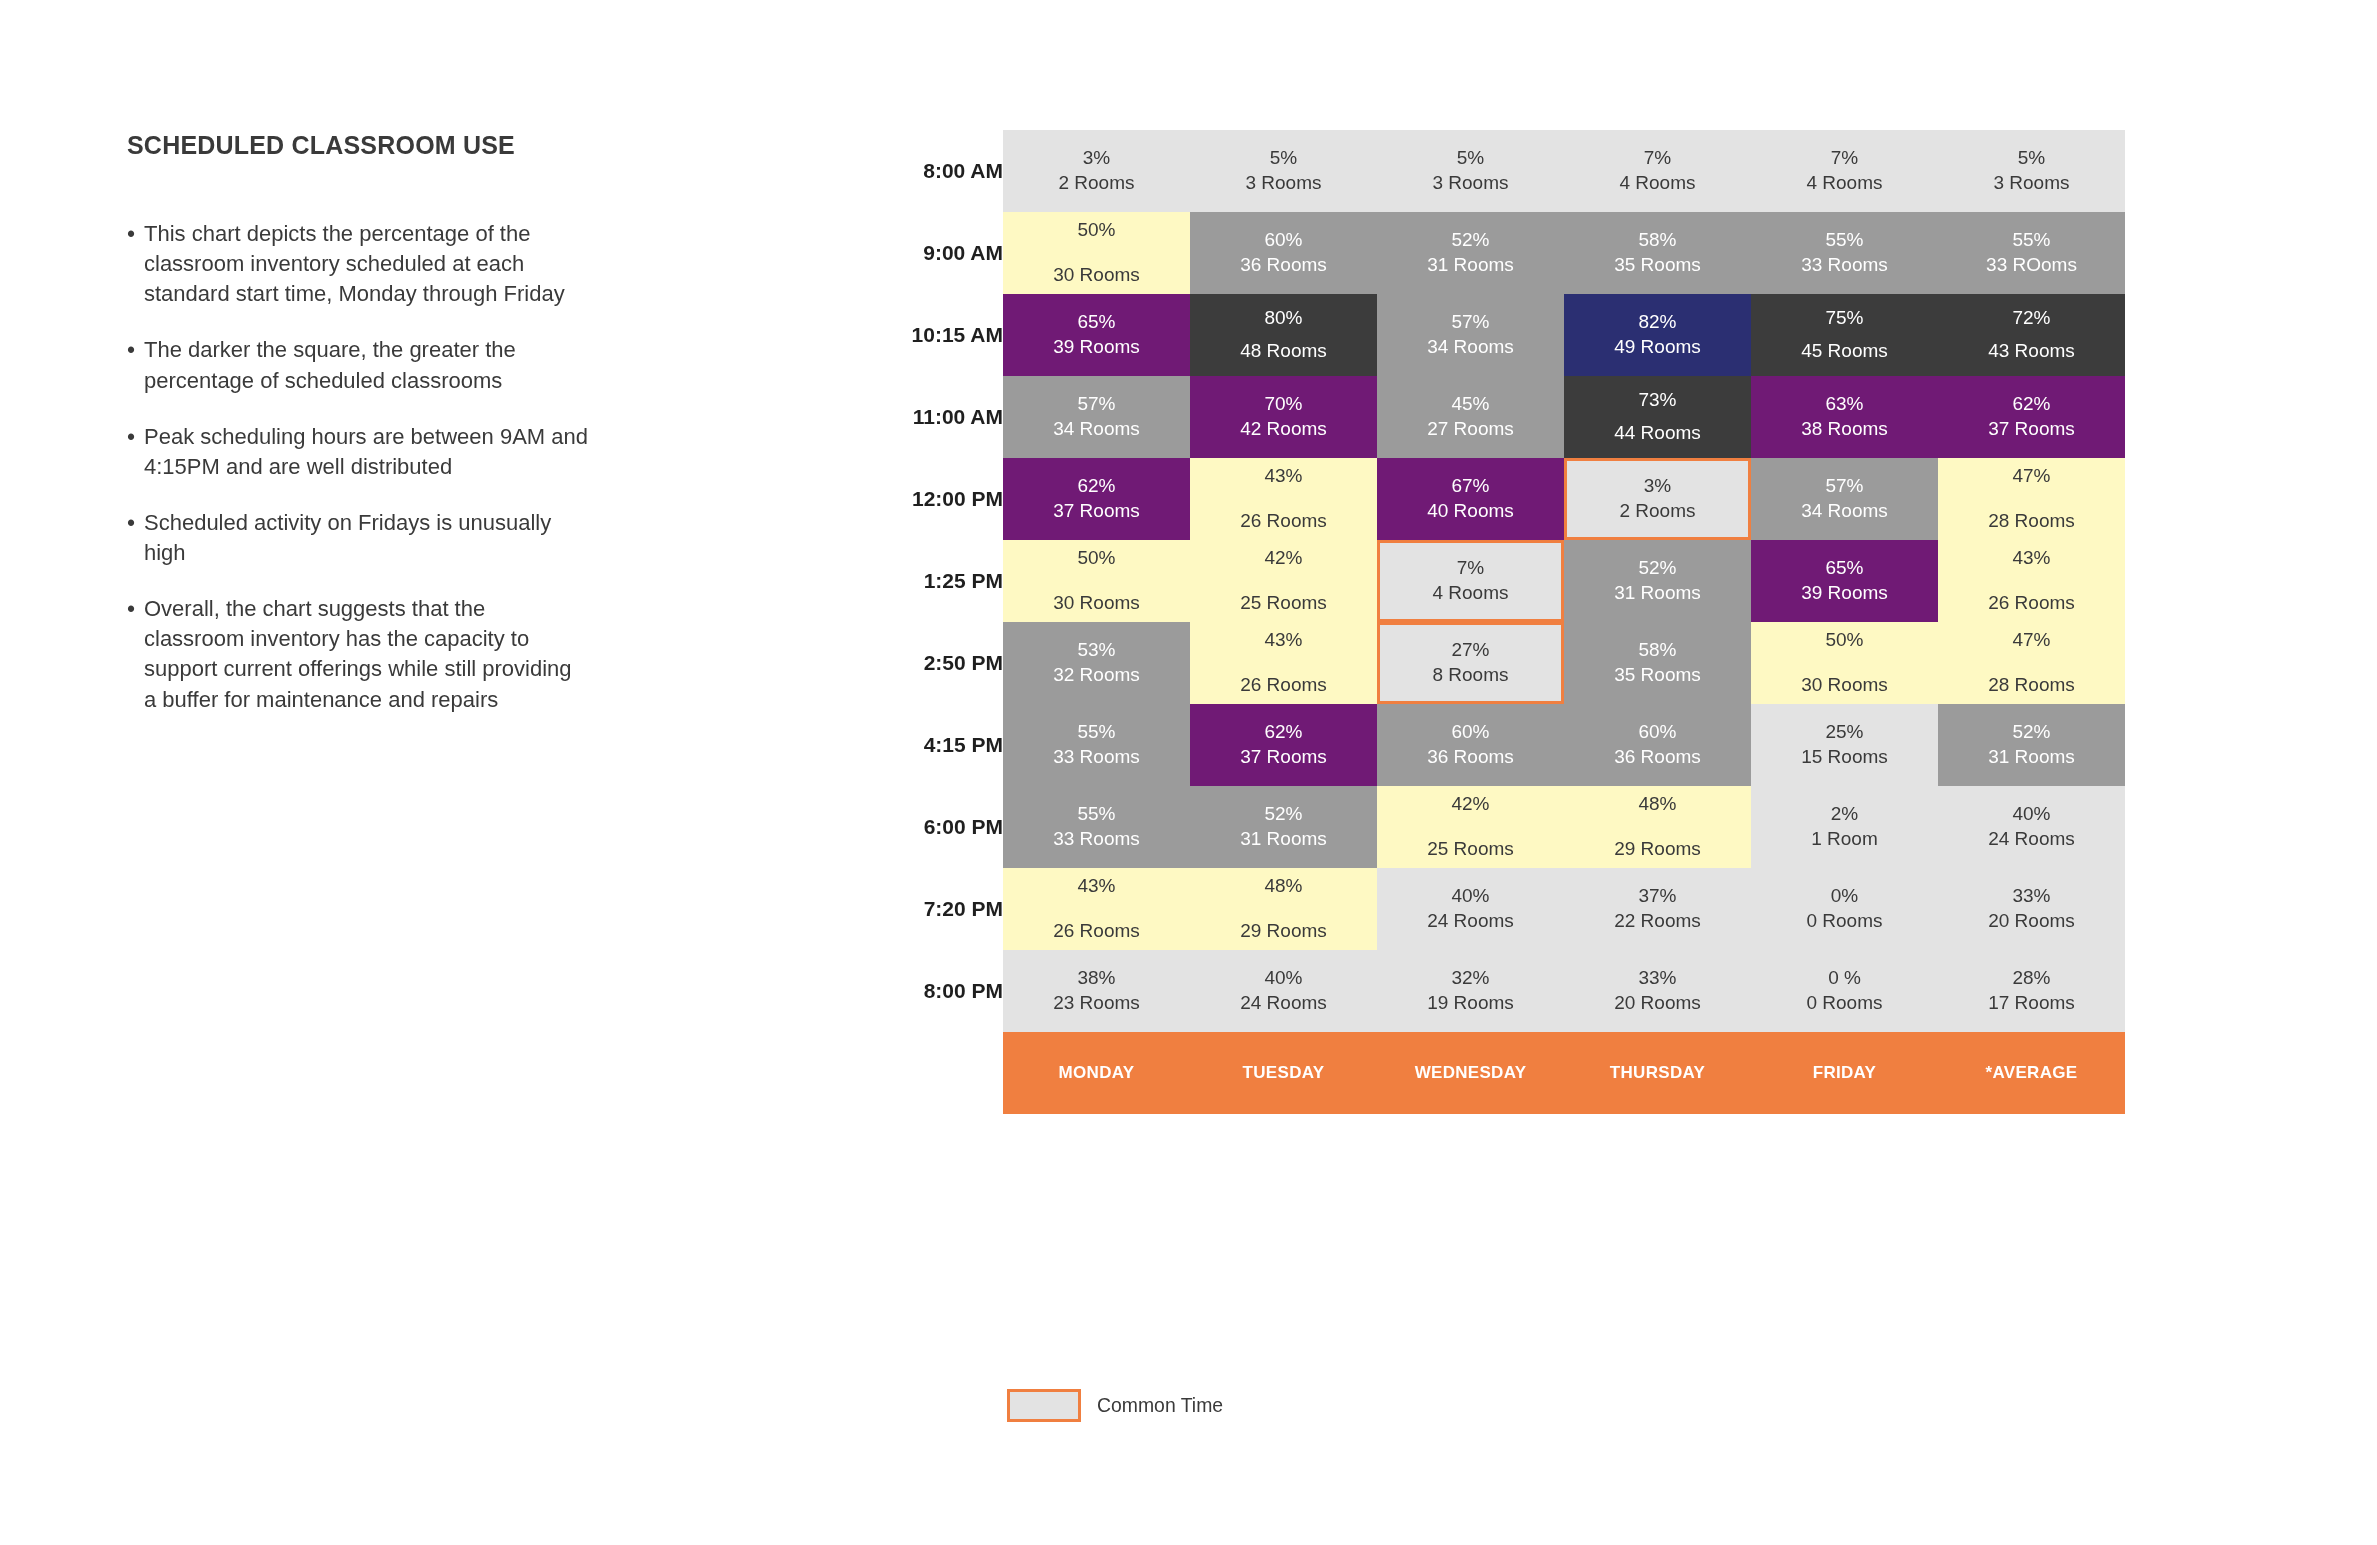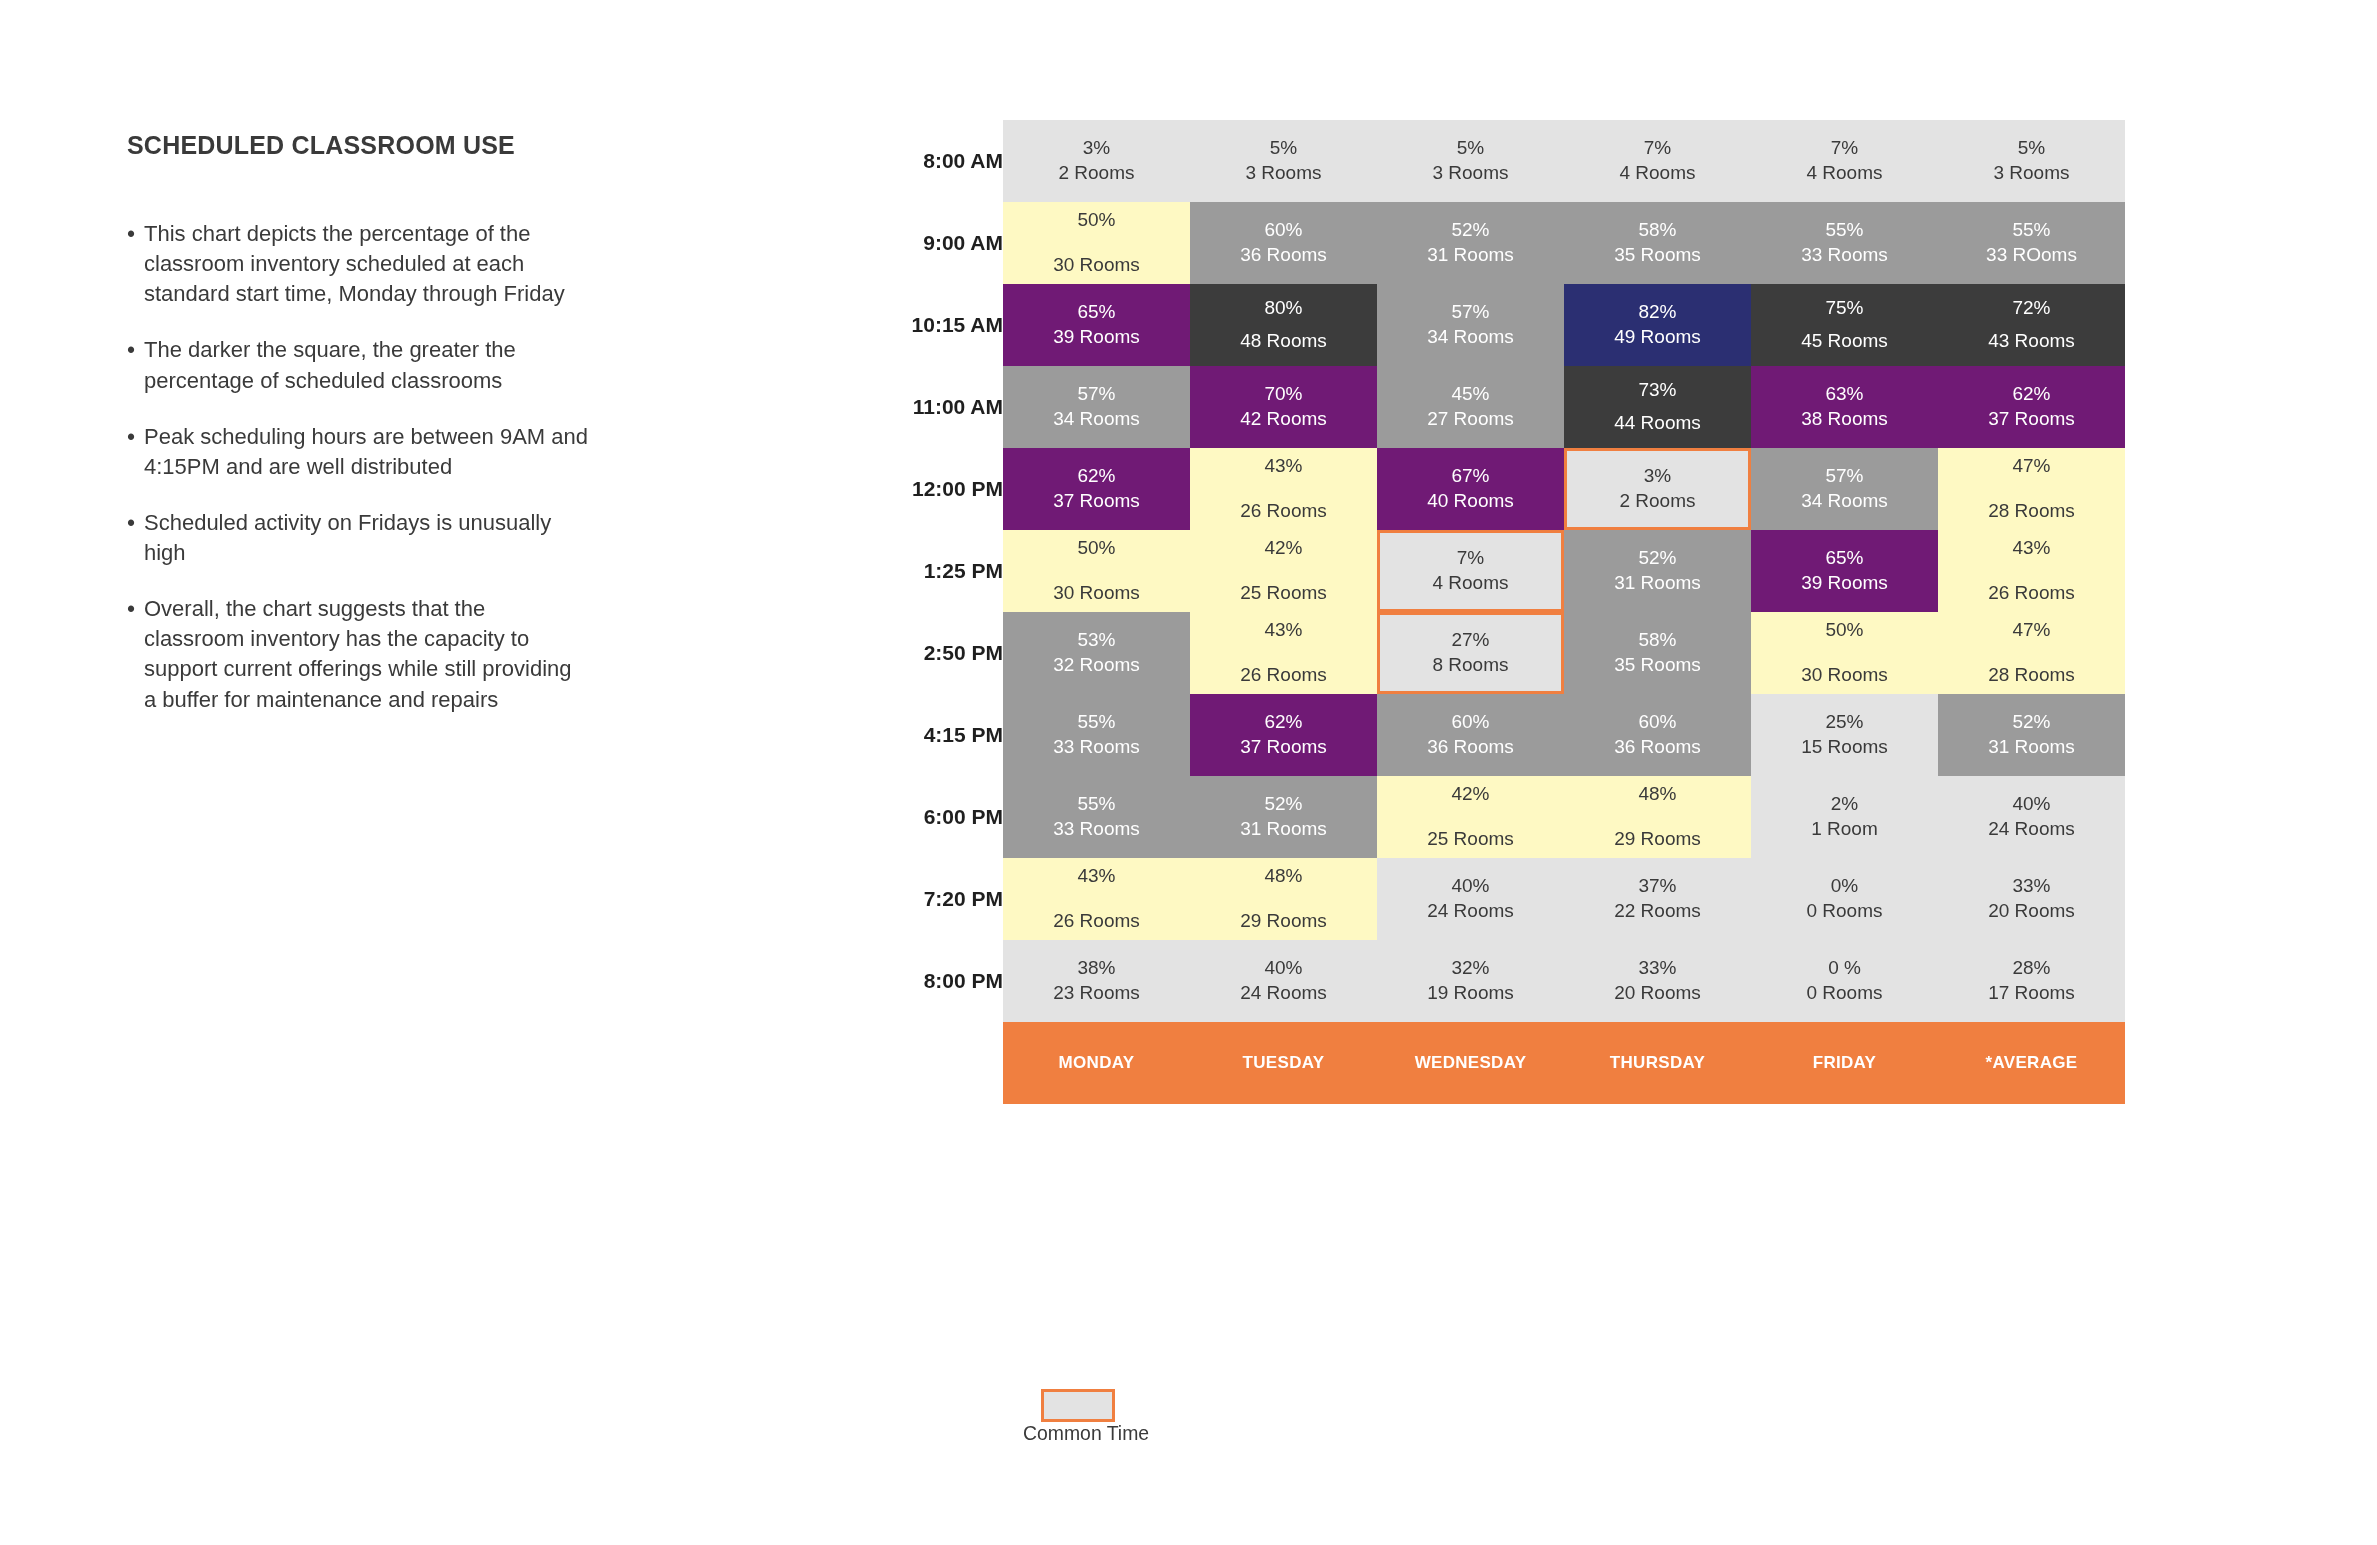--- a/index.html
+++ b/index.html
@@ -19,21 +19,21 @@
   .bullet-dot {
     width:17px; flex:0 0 17px; font-size:23px; line-height:1.34;
     color:#3a3a3a;
   }
   .bullet-text {
     font-size:22px; line-height:1.37; color:#3a3a3a;
     white-space:pre-line; max-width:556px;
   }
 
   
-  .grid-wrap { position:absolute; left:873px; top:120px; }
+  .grid-wrap { position:absolute; left:873px; top:130px; }
   .grid { border-collapse:separate; border-spacing:0; }
   .grid td { padding:0; vertical-align:middle; }
 
   .time-label {
     width:130px; text-align:right; padding-right:27px;
     font-size:21px; font-weight:bold; color:#1f1f1f;
     white-space:nowrap;
   }
 
   .cellbox {
@@ -61,21 +61,21 @@
     width:187px; height:82px;
     display:flex; align-items:center; justify-content:center;
     background:#f07f40; color:#ffffff;
     font-size:17px; font-weight:bold; letter-spacing:0.3px;
   }
   .dayhead-pad { padding:18px 10.3px 0 10.3px; }
 
   
   .legend {
     position:absolute; left:1007px; top:1389px;
-    display:flex; align-items:center;flex-direction:column;
+    display:flex; align-items:center;
   }
   .legend-swatch {
     width:74px; height:33px; background:#e3e3e3;
     border:3.4px solid #f07f40;
   }
   .legend-label { margin-left:16px; font-size:19.4px; color:#3a3a3a; }
 </style>
 </head>
 <body>
 

